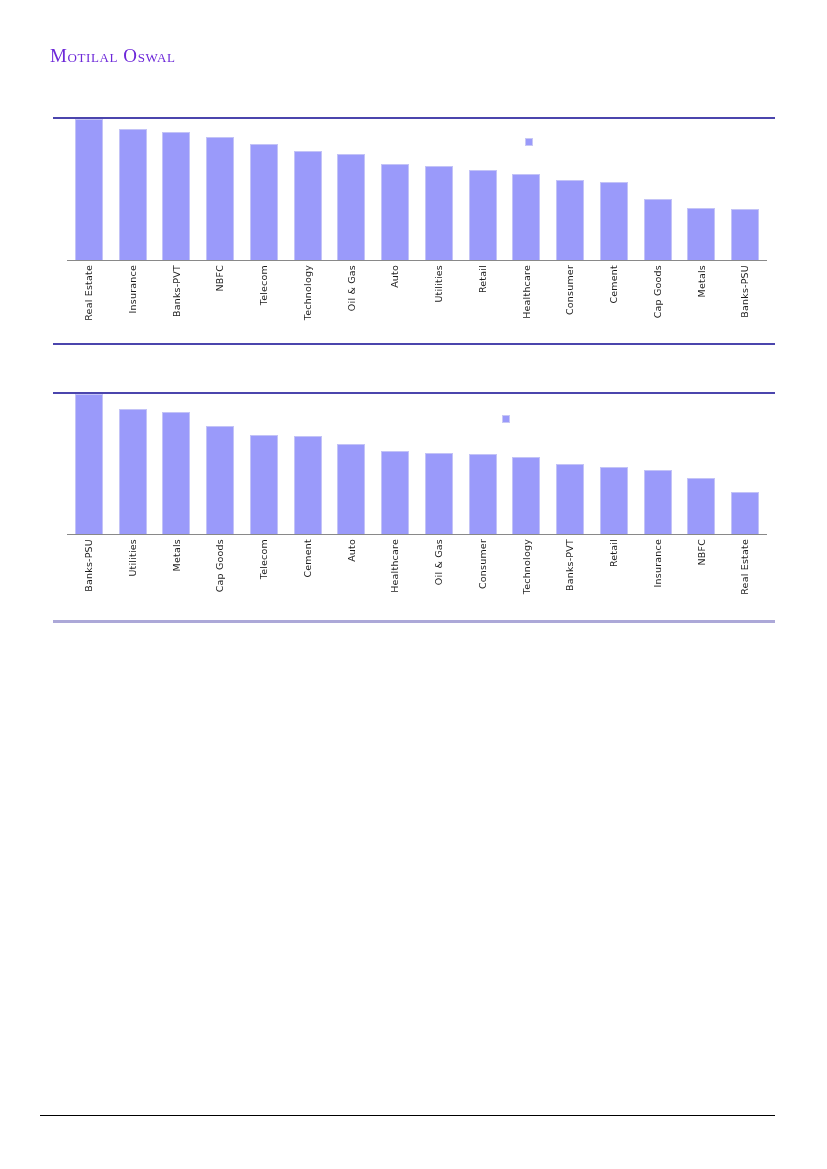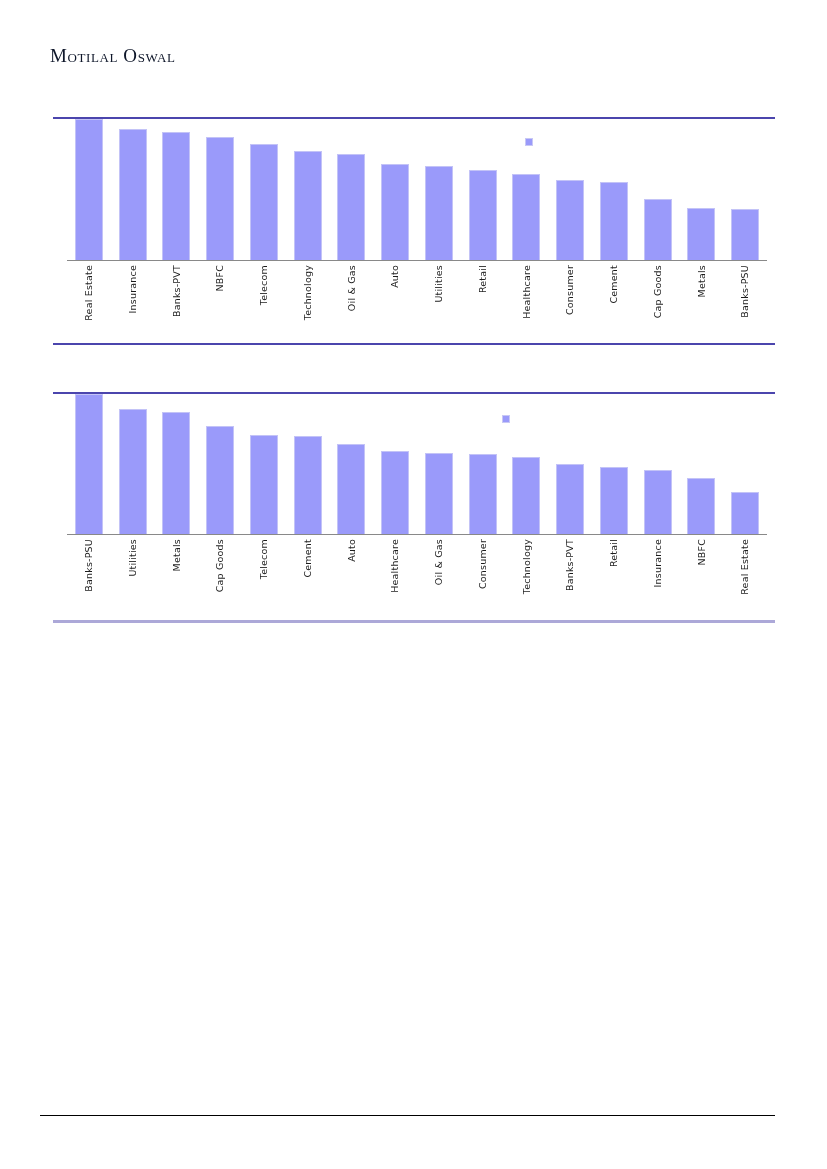--- a/index.html
+++ b/index.html
@@ -21,21 +21,21 @@
     left: 50px;
     top: 44px;
     width: 600px;
     height: 30px;
   }
   .brand-title {
     font-family: "Liberation Serif", serif;
     font-size: 19px;
     font-variant: small-caps;
     letter-spacing: 0.6px;
-    color: #0f172a;
+    color: #6d28d9;
     white-space: nowrap;
     line-height: 24px;
   }
 
   
   .chart-panel {
     position: absolute;
     left: 53px;
     width: 722px;
   }

